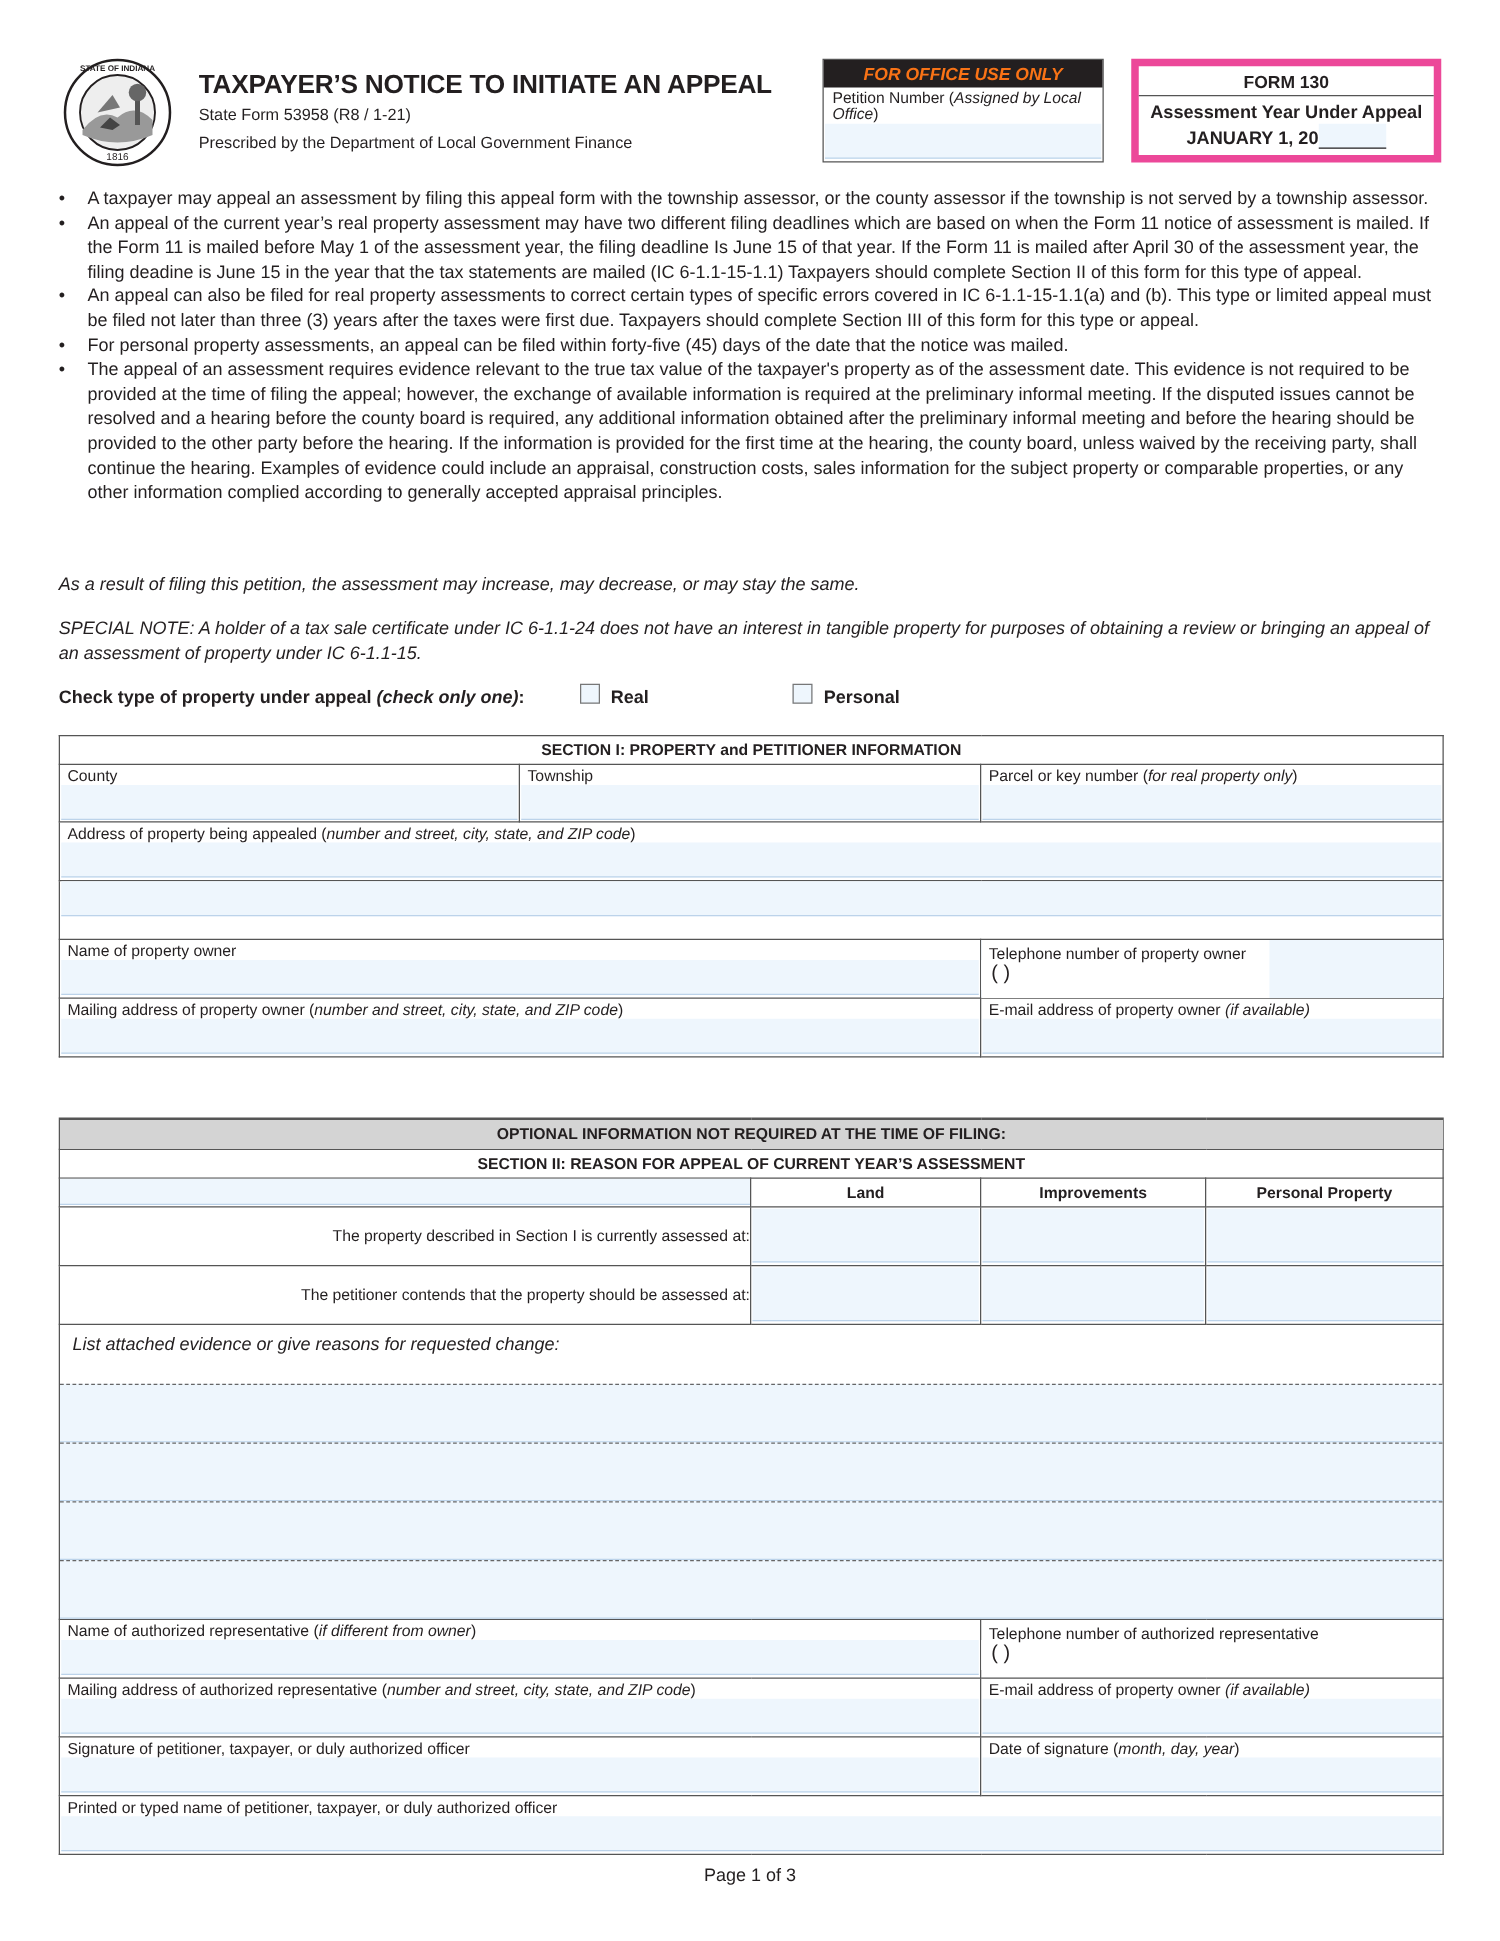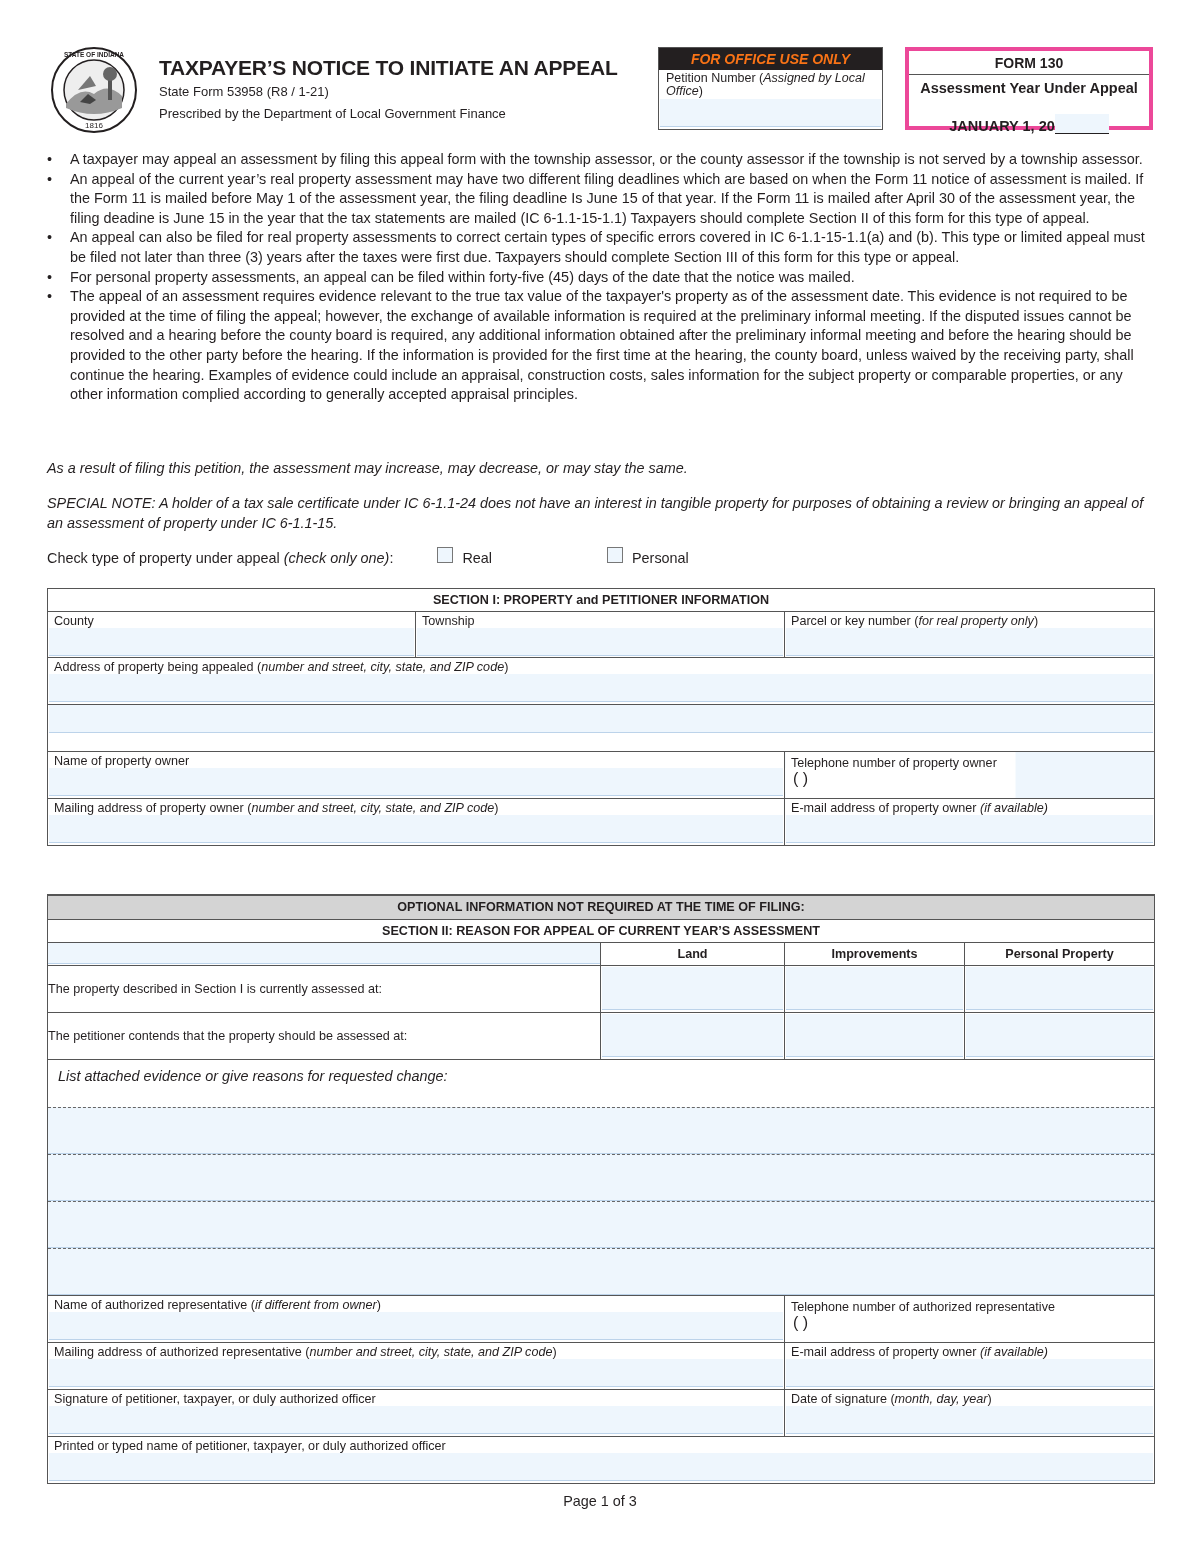--- a/index.html
+++ b/index.html
@@ -6,41 +6,41 @@
   body { width: 1200px; height: 1553px; background: #fff; font-family: "Liberation Sans", sans-serif; color: #231f20; position: relative; }
   .seal { position: absolute; left: 50px; top: 46px; width: 88px; height: 88px; }
   .title-block { position: absolute; left: 159px; top: 56px; }
   .title { font-size: 21px; font-weight: bold; letter-spacing: -0.2px; }
   .sub { font-size: 13px; margin-top: 4px; }
   .sub2 { font-size: 13px; margin-top: 7px; }
   .office { position: absolute; left: 658px; top: 47px; width: 225px; height: 83px; border: 1px solid #555; }
   .office .hdr { background: #231f20; color: #f97316; font-weight: bold; font-style: italic; font-size: 14px; text-align: center; height: 22px; line-height: 22px; }
   .office .lbl { font-size: 12.5px; padding: 2px 7px; line-height: 13px; }
   .office .fld { position: absolute; left: 1px; right: 1px; bottom: 2px; height: 28px; background: #eef6fd; border-bottom: 1px solid #bcd3ea; }
-  .form130 { position: absolute; left: 905px; top: 47px; width: 248px; height: 83px; border: 4px solid #ec4899; text-align: center; }
+  .form130 { position: absolute; left: 905px; top: 47px; width: 248px; height: 83px; border: 6px solid #ec4899; text-align: center; }
   .form130 .a { font-weight: bold; font-size: 14px; height: 24px; line-height: 24px; border-bottom: 1px solid #555; }
   .form130 .b { font-weight: bold; font-size: 14.5px; margin-top: 5px; }
-  .form130 .c { font-weight: bold; font-size: 14.5px; margin-top: 18px; position: relative; }
+  .form130 .c { font-weight: bold; font-size: 14.5px; margin-top: 1px; position: relative; }
   .form130 .yr { display: inline-block; width: 54px; border-bottom: 1px solid #231f20; background: #eef6fd; height: 20px; vertical-align: bottom; }
   .bullets { position: absolute; left: 47px; top: 150px; width: 1108px; font-size: 14.4px; line-height: 19.6px; }
   .bullets li { list-style: none; padding-left: 23px; position: relative; }
   .bullets li::before { content: "•"; position: absolute; left: 0; top: 0; }
   .para { position: absolute; left: 47px; width: 1108px; font-size: 14.4px; line-height: 19.6px; font-style: italic; }
-  .checkrow { position: absolute; left: 47px; top: 550px; font-size: 14.4px; display: flex; align-items: center; }
+  .checkrow { position: absolute; left: 47px; top: 550px; font-size: 14.4px; display: flex; align-items: center; font-weight: bold; }
   .cb { width: 16px; height: 16px; border: 1px solid #777; background: #eef6fd; display: inline-block; margin-right: 9px; position: relative; top: -3px; }
   .opt { display: inline-flex; align-items: center; }
   table.sec { position: absolute; left: 47px; width: 1107px; border-collapse: collapse; table-layout: fixed; }
   table.sec td { border: 1px solid #555; vertical-align: top; font-size: 12.6px; padding: 0; position: relative; }
   .band { background: #d4d4d4; text-align: center; font-weight: bold; font-size: 14.2px; height: 23px; line-height: 23px; border-width: 2px 1px 1px 1px !important; }
   .shdr { text-align: center; font-weight: bold; font-size: 14.2px; height: 22px; line-height: 22px; }
   .cell-lbl { padding: 2px 6px; height: 16px; line-height: 15px; }
   .cell-fld { background: #eef6fd; border-bottom: 1px solid #bcd3ea; margin: 0 1px 1px 1px; }
   .phone { padding: 0 8px; font-size: 16px; height: 24px; line-height: 22px; width: 230px; background: #fff; }
   .colh { text-align: center; font-weight: bold; font-size: 14.2px; height: 22px; line-height: 22px; }
-  .rowlbl { font-size: 14.4px; padding-left: 23px; height: 46px; line-height: 46px; }
+  .rowlbl { font-size: 14.4px; padding-left: 23px; height: 46px; line-height: 46px; text-align: right; }
   .valfld { background: #eef6fd; border-bottom: 1px solid #bcd3ea; height: 43px; margin: 1px; }
   .evlbl { font-style: italic; font-size: 14.4px; padding: 8px 10px; height: 47px; }
   .evline { height: 47px; background: #eef6fd; border-top: 1.5px dashed #666; border-bottom: 1px solid #bcd3ea; }
   i { font-style: italic; }
   .page { position: absolute; top: 1493px; left: 0; width: 1200px; text-align: center; font-size: 14.4px; }
 </style>
 </head>
 <body>
 
 <div class="seal">

